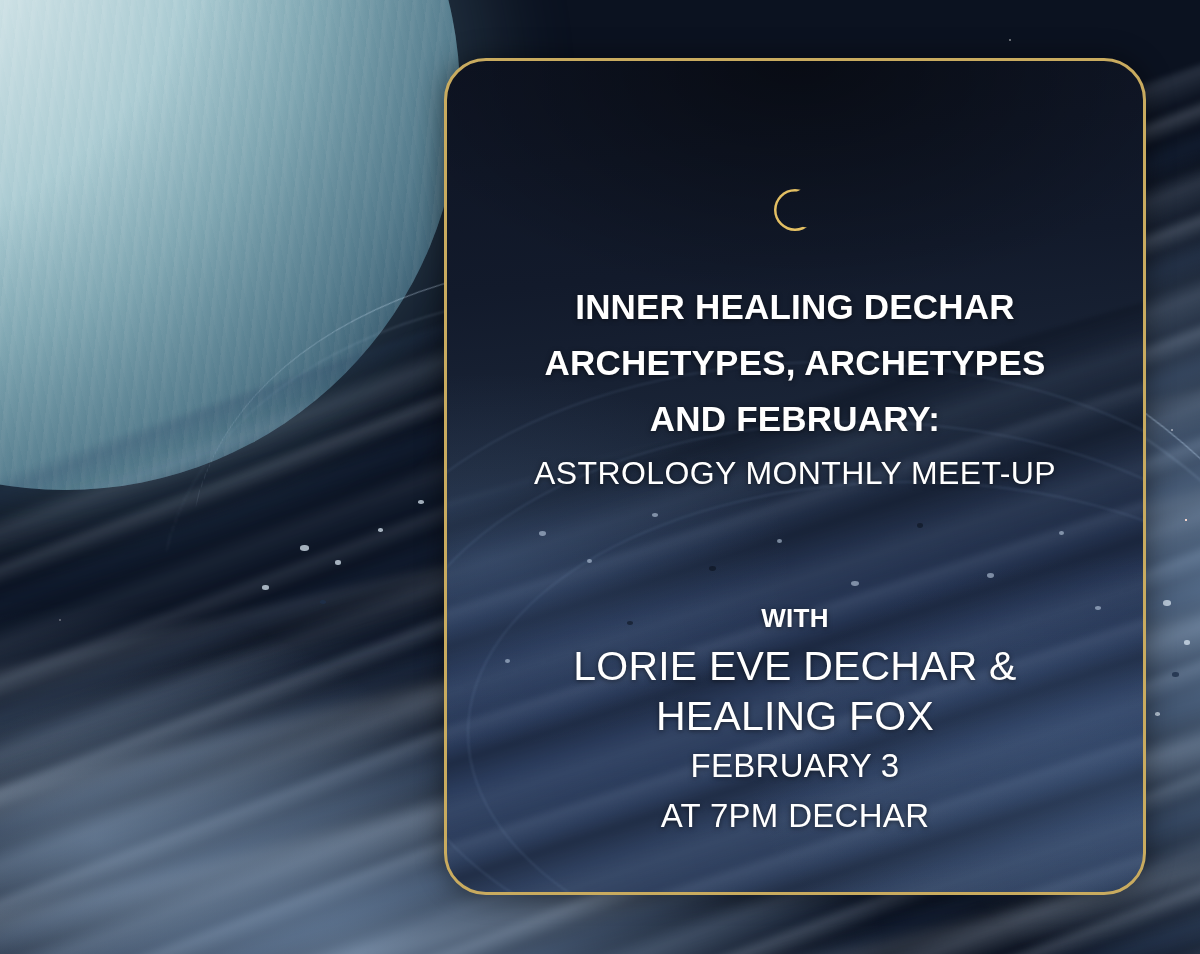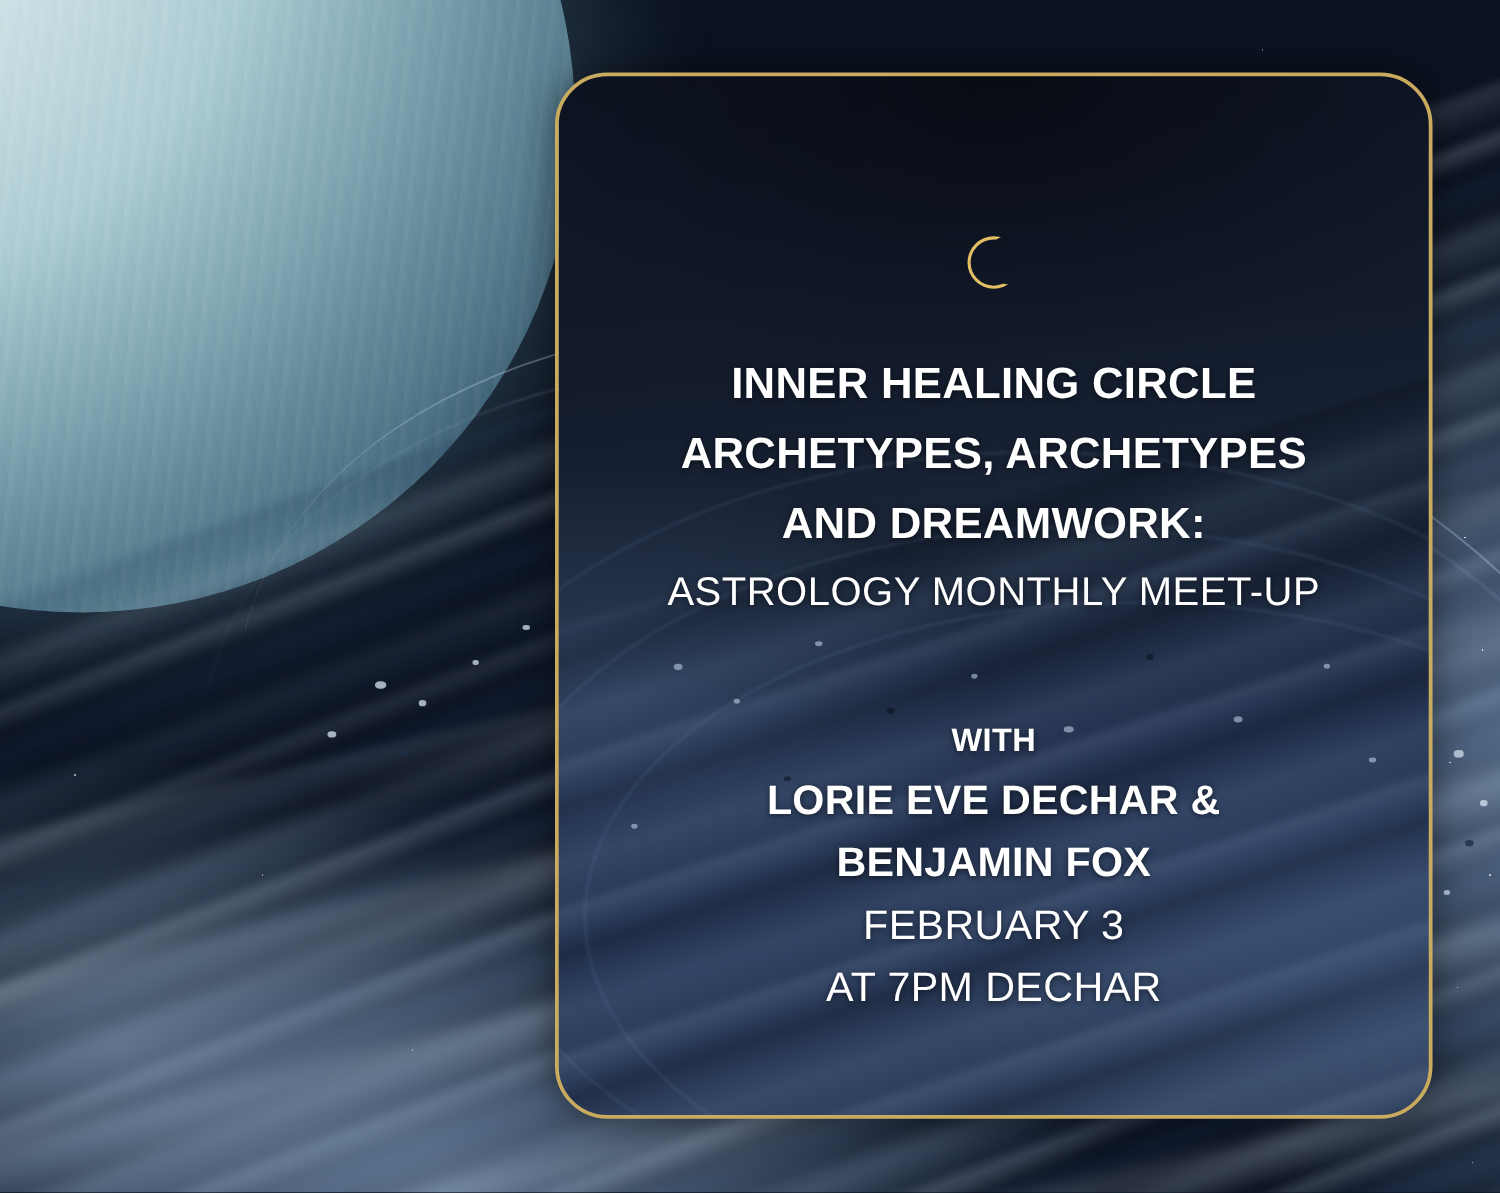--- a/index.html
+++ b/index.html
@@ -245,32 +245,32 @@
   }
   .t-sub {
     font-size: 32px;
     font-weight: 300;
     letter-spacing: 0.4px;
     line-height: 52px;
     text-shadow: 0 1px 5px rgba(0,0,0,0.55);
     white-space: nowrap;
   }
 
-  .presenter-block { margin-top: 70px; }
+  .presenter-block { margin-top: 96px; }
 
   .p-with {
     font-size: 26px;
     font-weight: 700;
     letter-spacing: 0.3px;
     line-height: 46px;
     text-shadow: 0 1px 5px rgba(0,0,0,0.55);
   }
   .p-name {
-    font-size: 33px;
-    font-weight: 700;
+    font-size: 41px;
+    font-weight: 400;
     letter-spacing: 0.2px;
     line-height: 50px;
     text-shadow: 0 1px 5px rgba(0,0,0,0.55);
     white-space: nowrap;
   }
   .p-date {
     font-size: 33px;
     font-weight: 300;
     letter-spacing: 0.3px;
     line-height: 50px;
@@ -343,30 +343,30 @@
               <circle cx="40.5" cy="26" r="19.5" fill="#000"></circle>
             </mask>
           </defs>
           <g mask="url(#crescentMask)">
             <circle cx="28" cy="28" r="21" fill="none" stroke="#e3bf63" stroke-width="5"></circle>
           </g>
         </svg>
       </div>
 
       <div class="title-block">
-        <div class="t-line">INNER HEALING CIRCLE</div>
+        <div class="t-line">INNER HEALING DECHAR</div>
         <div class="t-line">ARCHETYPES, ARCHETYPES</div>
-        <div class="t-line">AND DREAMWORK:</div>
+        <div class="t-line">AND FEBRUARY:</div>
         <div class="t-sub">ASTROLOGY MONTHLY MEET-UP</div>
       </div>
 
       <div class="presenter-block">
         <div class="p-with">WITH</div>
         <div class="p-name">LORIE EVE DECHAR &amp;</div>
-        <div class="p-name">BENJAMIN FOX</div>
+        <div class="p-name">HEALING FOX</div>
         <div class="p-date">FEBRUARY 3</div>
         <div class="p-date">AT 7PM DECHAR</div>
       </div>
 
     </div>
   </div>
 
 </div>
 
 </body></html>

